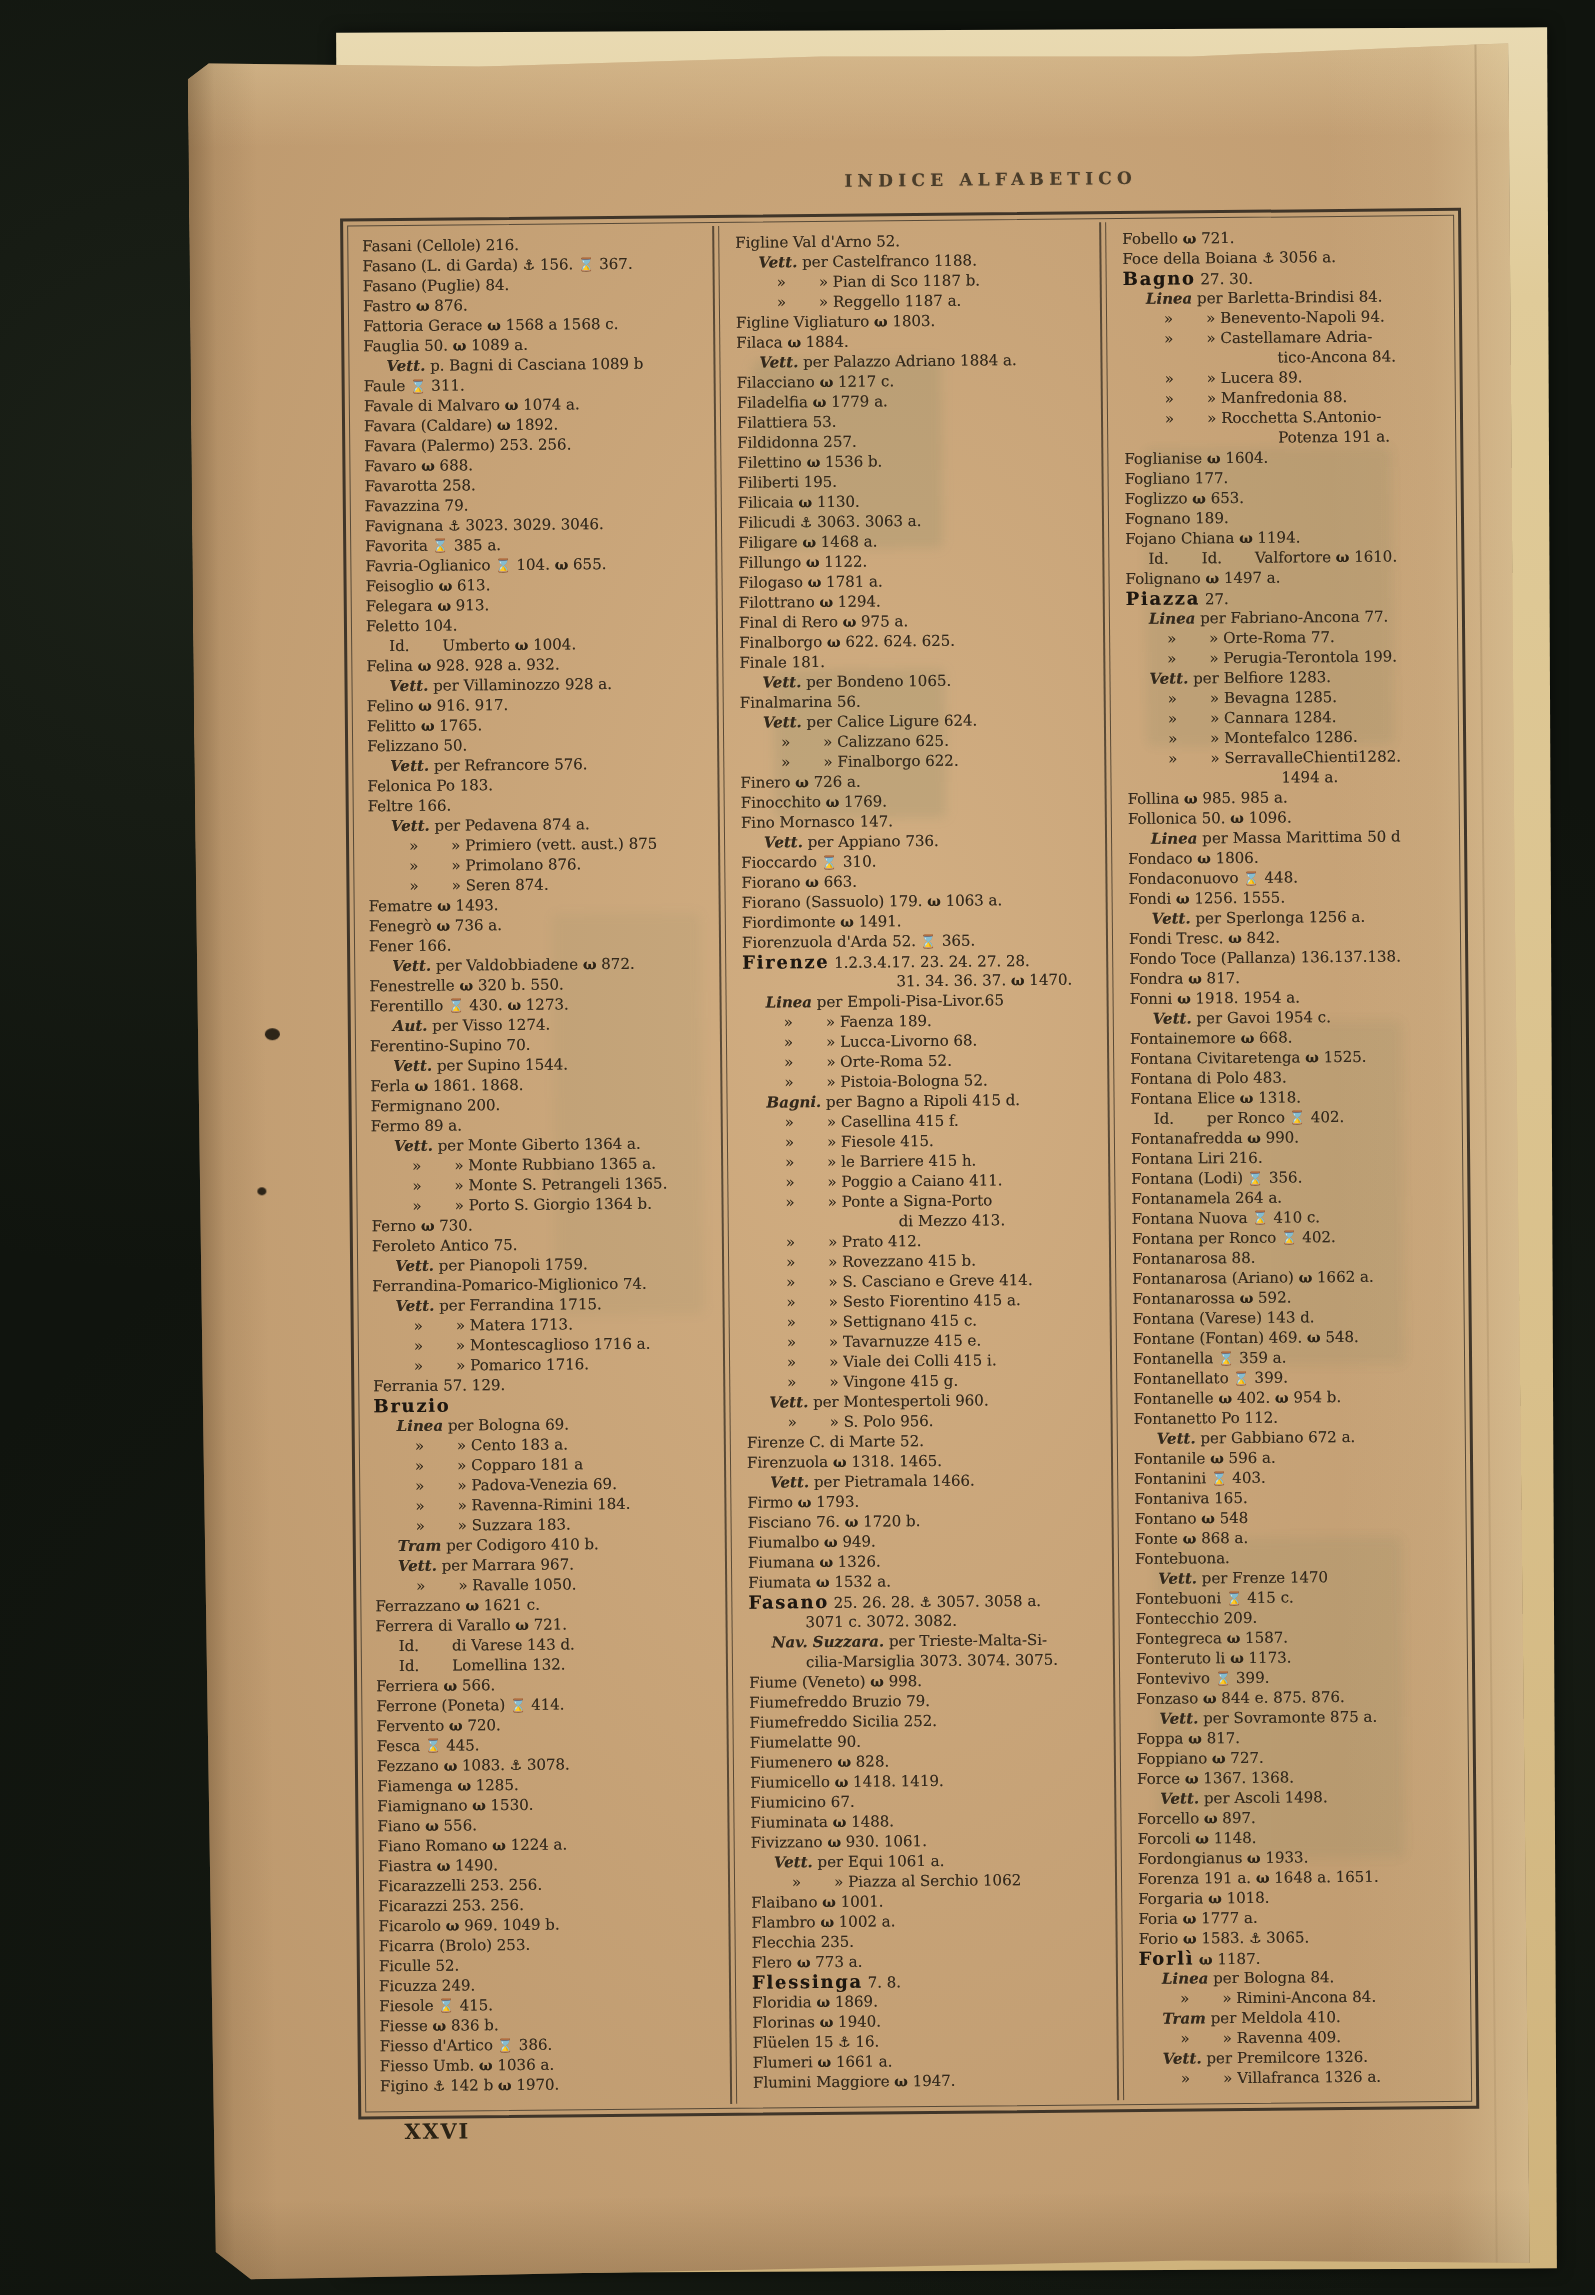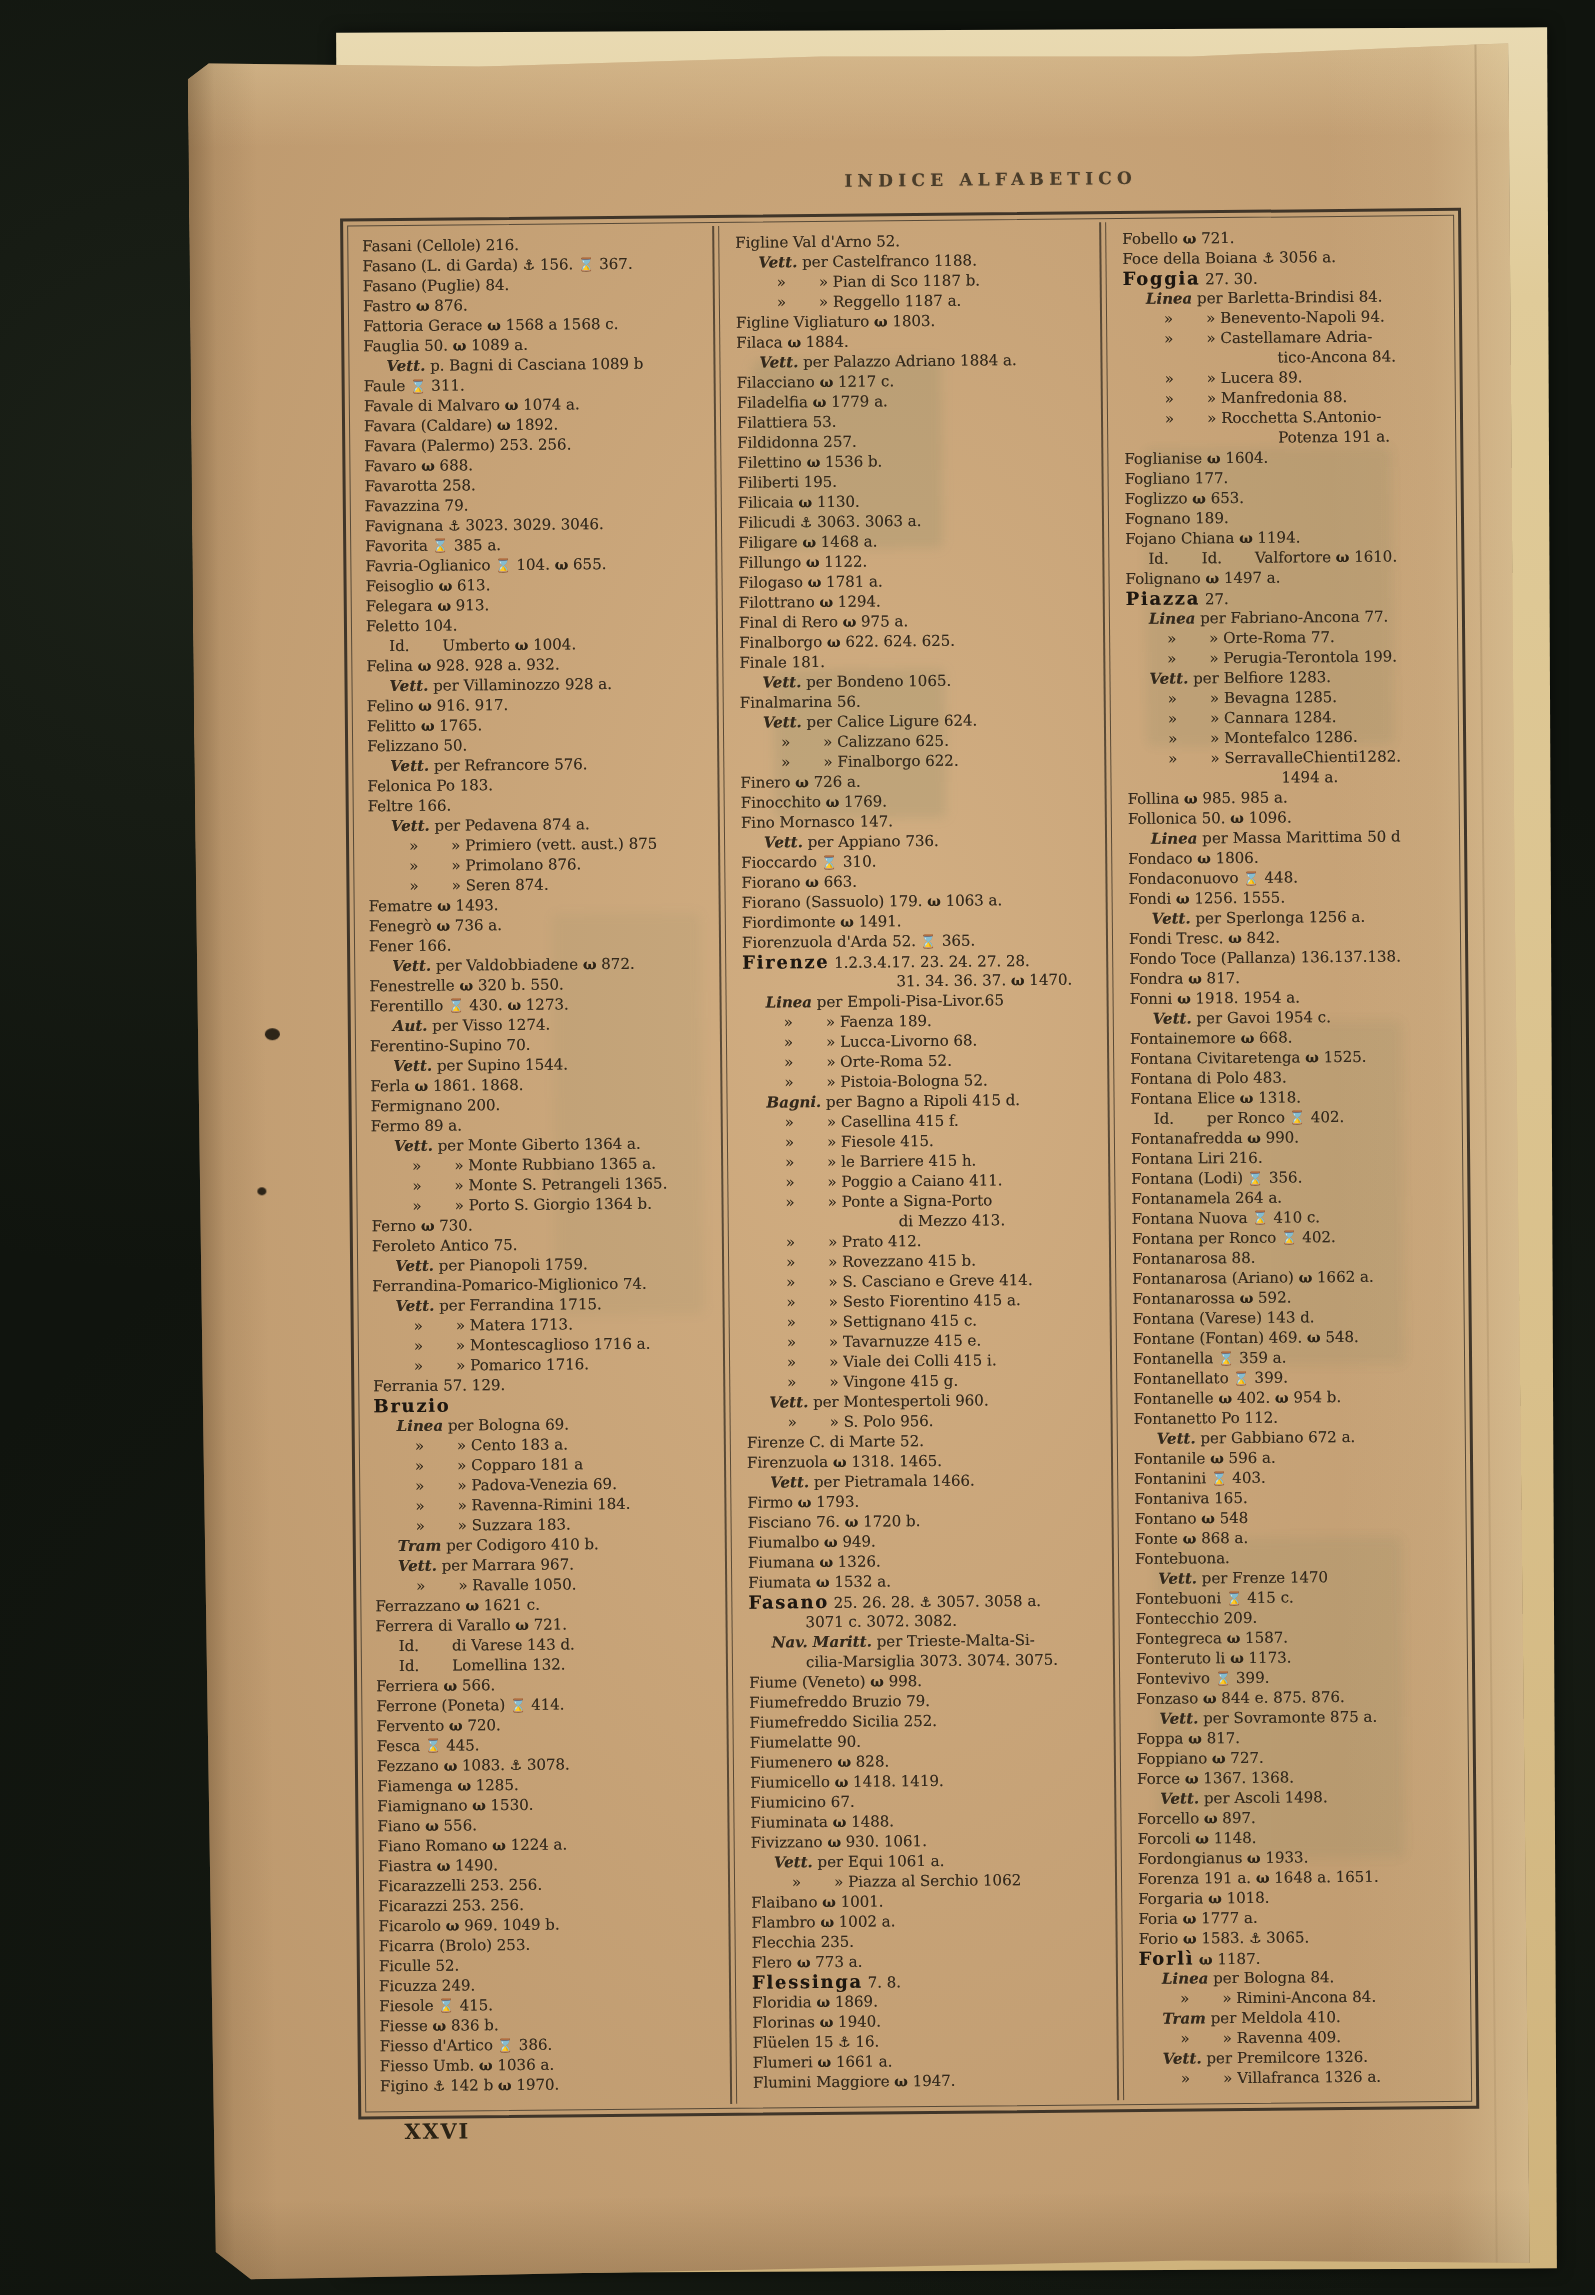--- a/index.html
+++ b/index.html
@@ -243,21 +243,21 @@
         <div class="line" style="padding-left: 0px;">Firenze C. di Marte 52.</div>
         <div class="line" style="padding-left: 0px;">Firenzuola <span class="ic c">ω</span> 1318. 1465.</div>
         <div class="line" style="padding-left: 23px;"><span class="it">Vett.</span> per Pietramala 1466.</div>
         <div class="line" style="padding-left: 0px;">Firmo <span class="ic c">ω</span> 1793.</div>
         <div class="line" style="padding-left: 0px;">Fisciano 76. <span class="ic c">ω</span> 1720 b.</div>
         <div class="line" style="padding-left: 0px;">Fiumalbo <span class="ic c">ω</span> 949.</div>
         <div class="line" style="padding-left: 0px;">Fiumana <span class="ic c">ω</span> 1326.</div>
         <div class="line" style="padding-left: 0px;">Fiumata <span class="ic c">ω</span> 1532 a.</div>
         <div class="line" style="padding-left: 0px;"><span class="bd">Fasano</span> 25. 26. 28. <span class="ic b">⚓</span> 3057. 3058 a.</div>
         <div class="line" style="padding-left: 57px;">3071 c. 3072. 3082.</div>
-        <div class="line" style="padding-left: 23px;"><span class="it">Nav. Maritt.</span> per Trieste-Malta-Si-</div>
+        <div class="line" style="padding-left: 23px;"><span class="it">Nav. Suzzara.</span> per Trieste-Malta-Si-</div>
         <div class="line" style="padding-left: 57px;">cilia-Marsiglia 3073. 3074. 3075.</div>
         <div class="line" style="padding-left: 0px;">Fiume (Veneto) <span class="ic c">ω</span> 998.</div>
         <div class="line" style="padding-left: 0px;">Fiumefreddo Bruzio 79.</div>
         <div class="line" style="padding-left: 0px;">Fiumefreddo Sicilia 252.</div>
         <div class="line" style="padding-left: 0px;">Fiumelatte 90.</div>
         <div class="line" style="padding-left: 0px;">Fiumenero <span class="ic c">ω</span> 828.</div>
         <div class="line" style="padding-left: 0px;">Fiumicello <span class="ic c">ω</span> 1418. 1419.</div>
         <div class="line" style="padding-left: 0px;">Fiumicino 67.</div>
         <div class="line" style="padding-left: 0px;">Fiuminata <span class="ic c">ω</span> 1488.</div>
         <div class="line" style="padding-left: 0px;">Fivizzano <span class="ic c">ω</span> 930. 1061.</div>
@@ -270,21 +270,21 @@
         <div class="line" style="padding-left: 0px;"><span class="bd">Flessinga</span> 7. 8.</div>
         <div class="line" style="padding-left: 0px;">Floridia <span class="ic c">ω</span> 1869.</div>
         <div class="line" style="padding-left: 0px;">Florinas <span class="ic c">ω</span> 1940.</div>
         <div class="line" style="padding-left: 0px;">Flüelen 15 <span class="ic b">⚓</span> 16.</div>
         <div class="line" style="padding-left: 0px;">Flumeri <span class="ic c">ω</span> 1661 a.</div>
         <div class="line" style="padding-left: 0px;">Flumini Maggiore <span class="ic c">ω</span> 1947.</div>
       </div>
     <div class="col c3" id="col3">
         <div class="line" style="padding-left: 0px;">Fobello <span class="ic c">ω</span> 721.</div>
         <div class="line" style="padding-left: 0px;">Foce della Boiana <span class="ic b">⚓</span> 3056 a.</div>
-        <div class="line" style="padding-left: 0px;"><span class="bd">Foggia</span> 27. 30.</div>
+        <div class="line" style="padding-left: 0px;"><span class="bd">Bagno</span> 27. 30.</div>
         <div class="line" style="padding-left: 23px;"><span class="it">Linea</span> per Barletta-Brindisi 84.</div>
         <div class="line" style="padding-left: 41px;">»<span class="gap"></span>» Benevento-Napoli 94.</div>
         <div class="line" style="padding-left: 41px;">»<span class="gap"></span>» Castellamare Adria-</div>
         <div class="line" style="padding-left: 154px;">tico-Ancona 84.</div>
         <div class="line" style="padding-left: 41px;">»<span class="gap"></span>» Lucera 89.</div>
         <div class="line" style="padding-left: 41px;">»<span class="gap"></span>» Manfredonia 88.</div>
         <div class="line" style="padding-left: 41px;">»<span class="gap"></span>» Rocchetta S.Antonio-</div>
         <div class="line" style="padding-left: 154px;">Potenza 191 a.</div>
         <div class="line" style="padding-left: 0px;">Foglianise <span class="ic c">ω</span> 1604.</div>
         <div class="line" style="padding-left: 0px;">Fogliano 177.</div>

